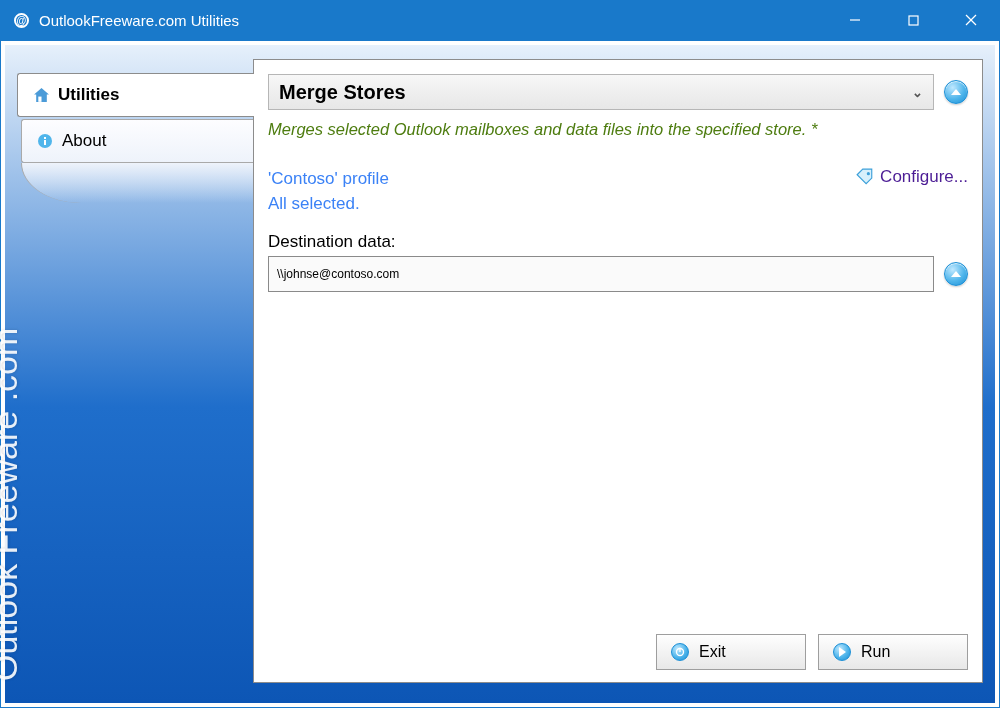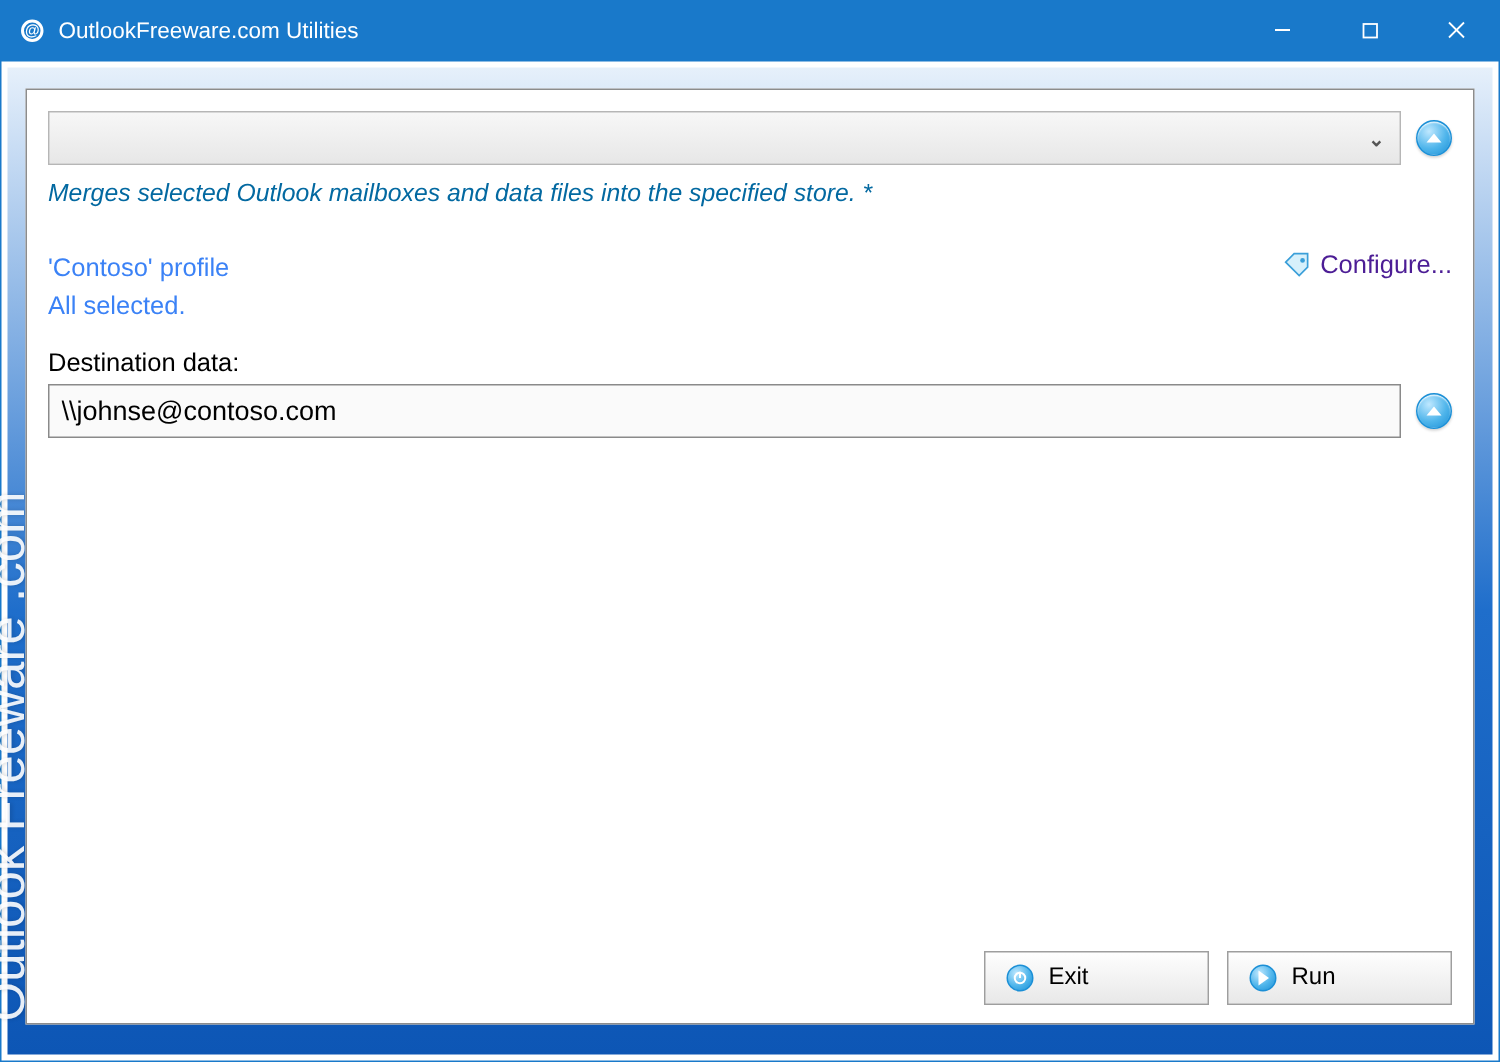--- a/index.html
+++ b/index.html
@@ -102,31 +102,31 @@
       background: radial-gradient(circle at 35% 30%, #bfe8ff 0%, #4fb5eb 55%, #1b8fd6 100%);
       border:1px solid #1b8fd6;
       display:flex; align-items:center; justify-content:center;
       box-shadow: inset 0 1px 1px rgba(255,255,255,.8), 0 1px 2px rgba(0,0,0,.2);
     }
     .round-btn::after {
       content:""; width:0;height:0;
       border-left:5px solid transparent; border-right:5px solid transparent;
       border-bottom:6px solid #fff;
     }
-    .desc { font-style: italic; font-size: 16.5px; color:#0369a1; margin-top: 10px; }
+    .desc { font-style: italic; font-size: 16.5px; color:#4d7c0f; margin-top: 10px; }
     .info-block { display:flex; align-items:flex-start; margin-top: 28px; }
     .info-text { font-size: 17px; color:#3b82f6; line-height:1.45; }
     .configure { margin-left:auto; display:flex; align-items:center; font-size:17px; color:#4c1d95; }
     .configure .tag-icon { width:18px; height:18px; margin-right:6px; }
     .field { margin-top: 16px; }
     .field-label { font-size: 17px; margin-bottom: 4px; }
     .field-row { display:flex; align-items:center; gap:10px; }
     .store-input {
       flex:1; height:32px; border:1px solid #8a8a8a; background:#fafafa;
-      font-size:18px; padding: 17px 8px; font-family: inherit;
+      font-size:12px; padding: 17px 8px; font-family: inherit;
     }
     .buttons { margin-top:auto; display:flex; gap:12px; justify-content:flex-end; padding-top: 12px; }
     .btn {
       min-width: 150px; height: 36px;
       background: linear-gradient(#fefefe,#e8e8e8);
       border:1px solid #9e9e9e;
       display:flex; align-items:center;
       padding: 0 14px;
       font-size: 16px;
     }
@@ -159,24 +159,47 @@
           <line x1="11" y1="1" x2="1" y2="11"></line>
         </svg>
     </div>
   </div>
 </div>
 
 <div class="chrome-border">
 <div class="outer">
   <div class="side-text">Outlook Freeware .com</div>
 
+  <div class="sidebar">
+    <div class="tab selected">
+      <span class="icon">
+        <svg viewBox="0 0 16 16" width="17" height="17">
+              <path fill="#4b9bd8" d="M8 1 L15 7 H13 V14 H3 V7 H1 Z"></path>
+              <rect x="5" y="9" width="3" height="5" fill="#fff"></rect>
+            </svg>
+      </span>
+      <span>Utilities</span>
+    </div>
+    <div class="tab">
+      <span class="icon">
+        <svg viewBox="0 0 16 16" width="16" height="16">
+              <circle cx="8" cy="8" r="7" fill="#4fb5eb"></circle>
+              <rect x="7" y="7" width="2" height="5" fill="#fff"></rect>
+              <rect x="7" y="4" width="2" height="2" fill="#fff"></rect>
+            </svg>
+      </span>
+      <span>About</span>
+    </div>
+    <div class="tab-curve"></div>
+  </div>
 
   <div class="content-panel">
     <div class="header-row">
       <div class="section-head">
+        <span>Merge Stores</span>
         <span class="chev">⌄</span>
       </div>
       <div class="round-btn"></div>
     </div>
 
     <div class="desc">Merges selected Outlook mailboxes and data files into the specified store. *</div>
 
     <div class="info-block">
       <div class="info-text">
         <div>'Contoso' profile</div>

